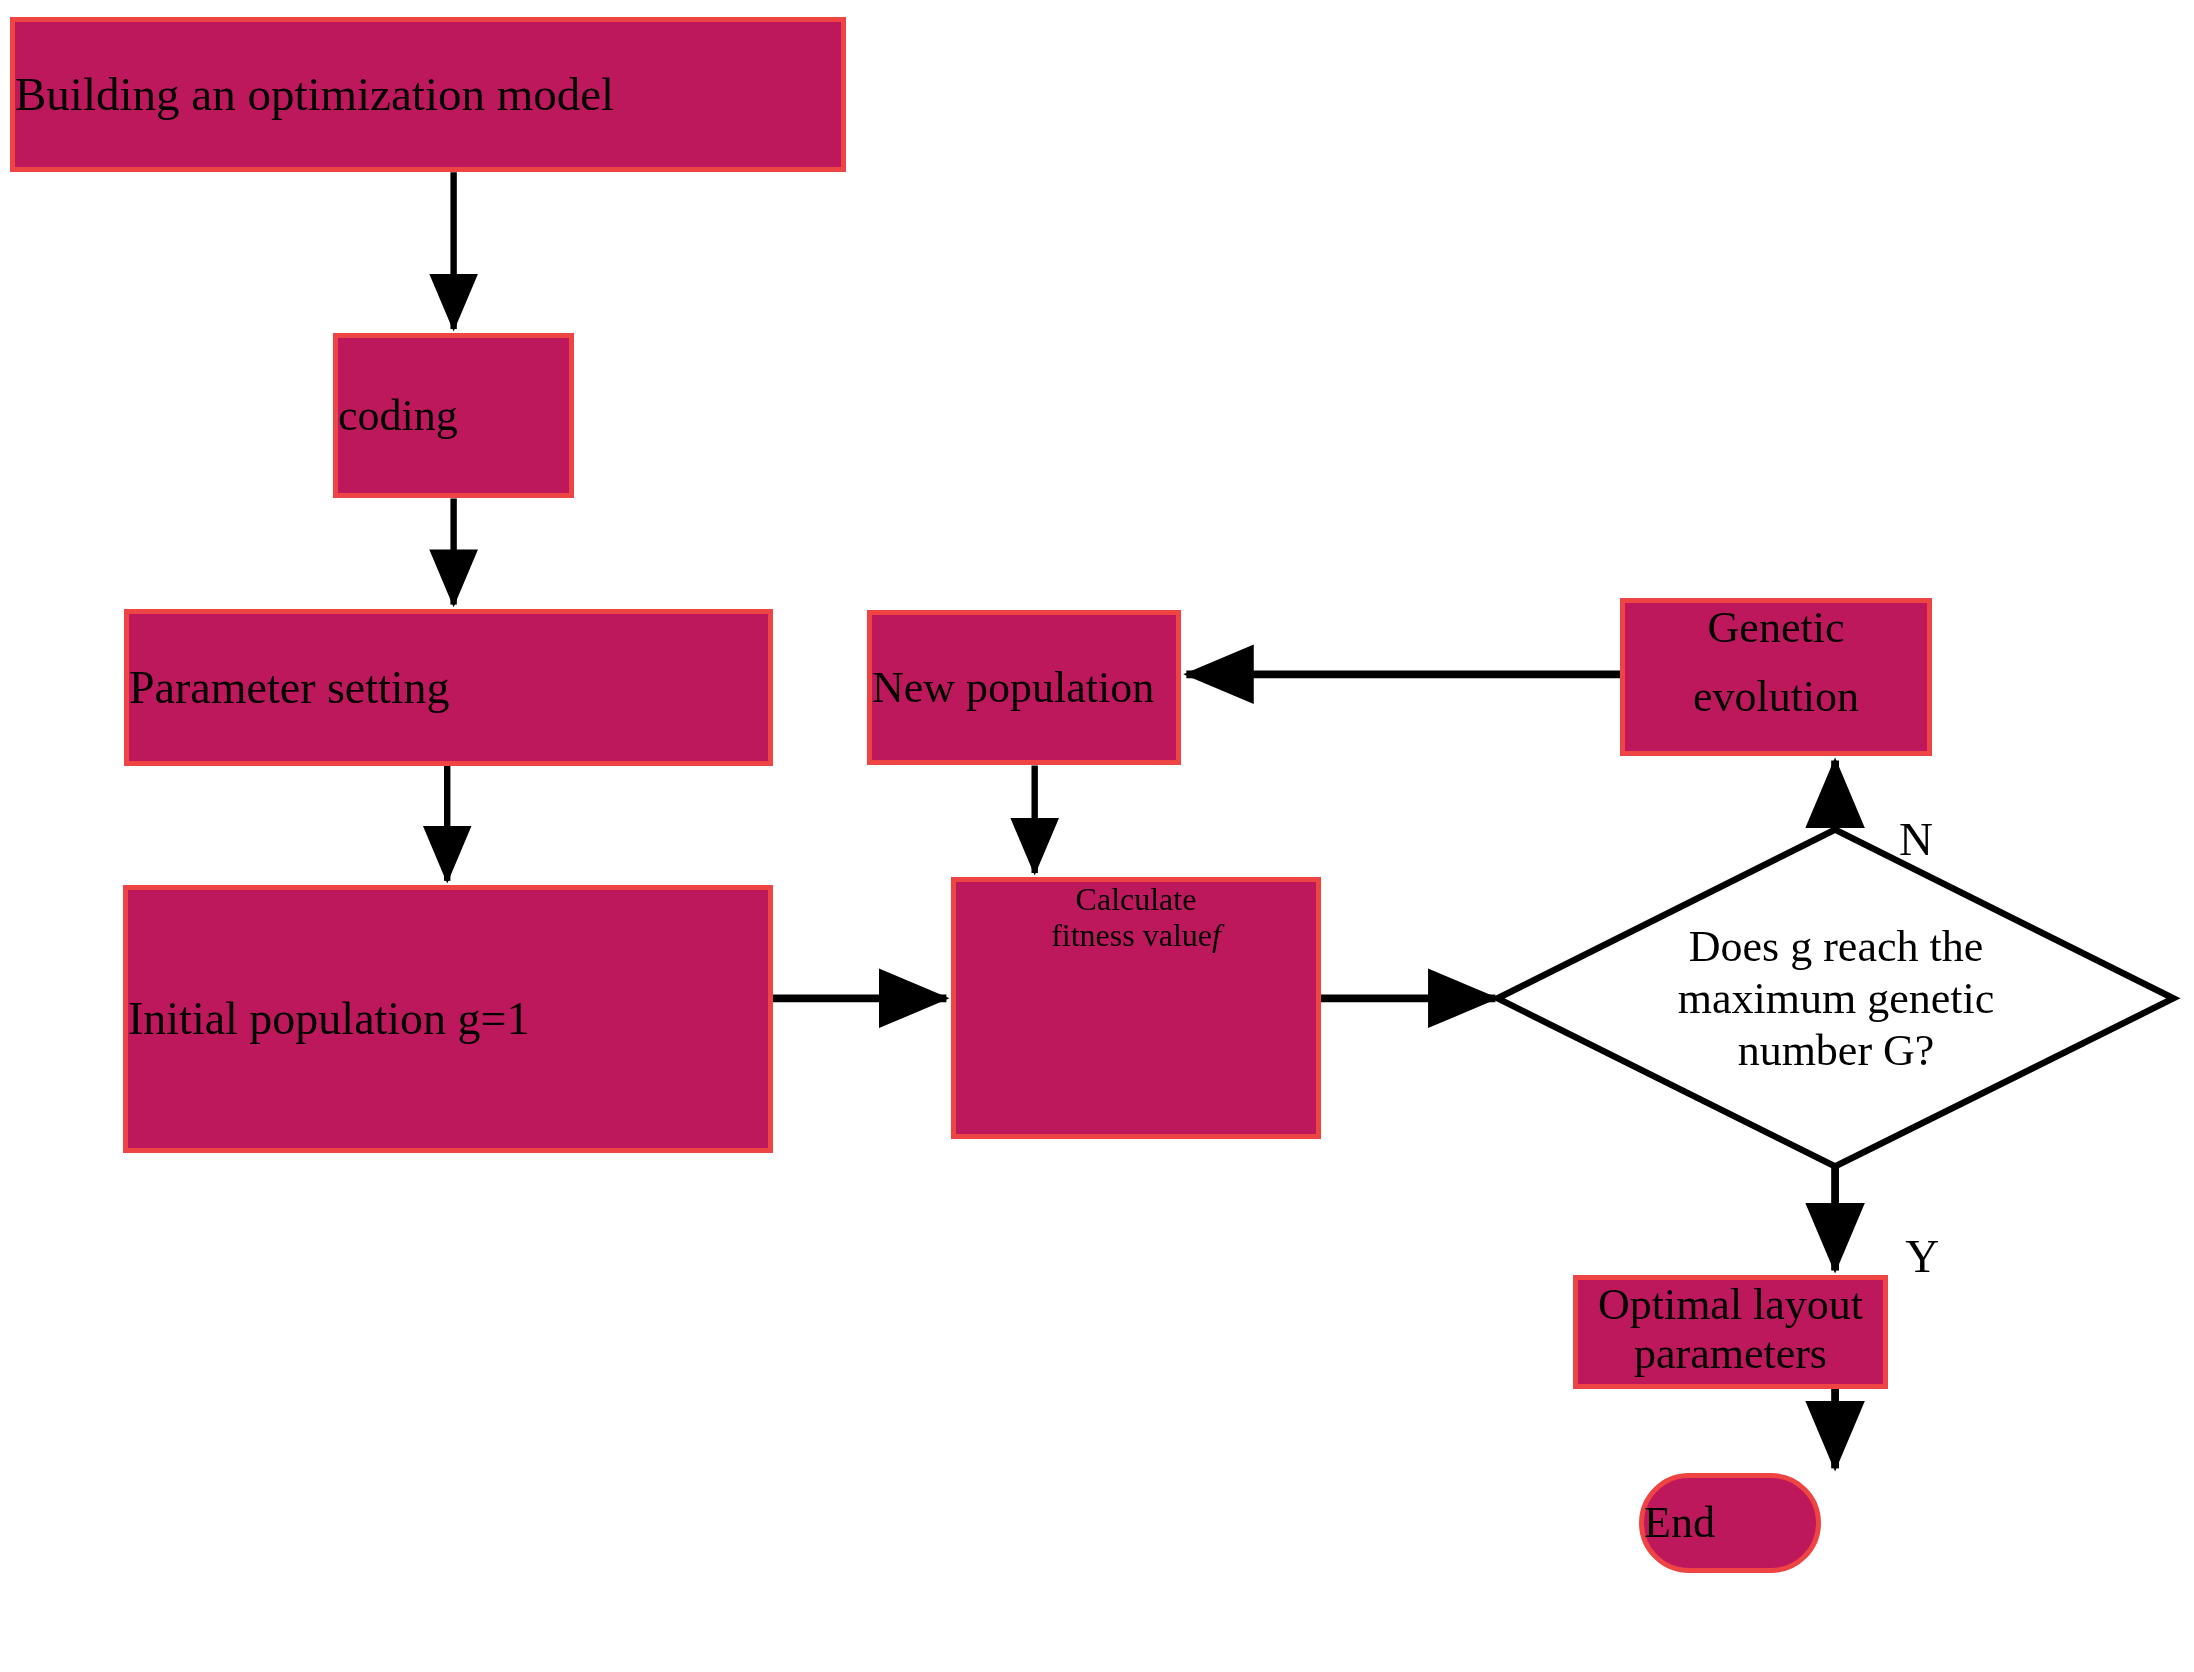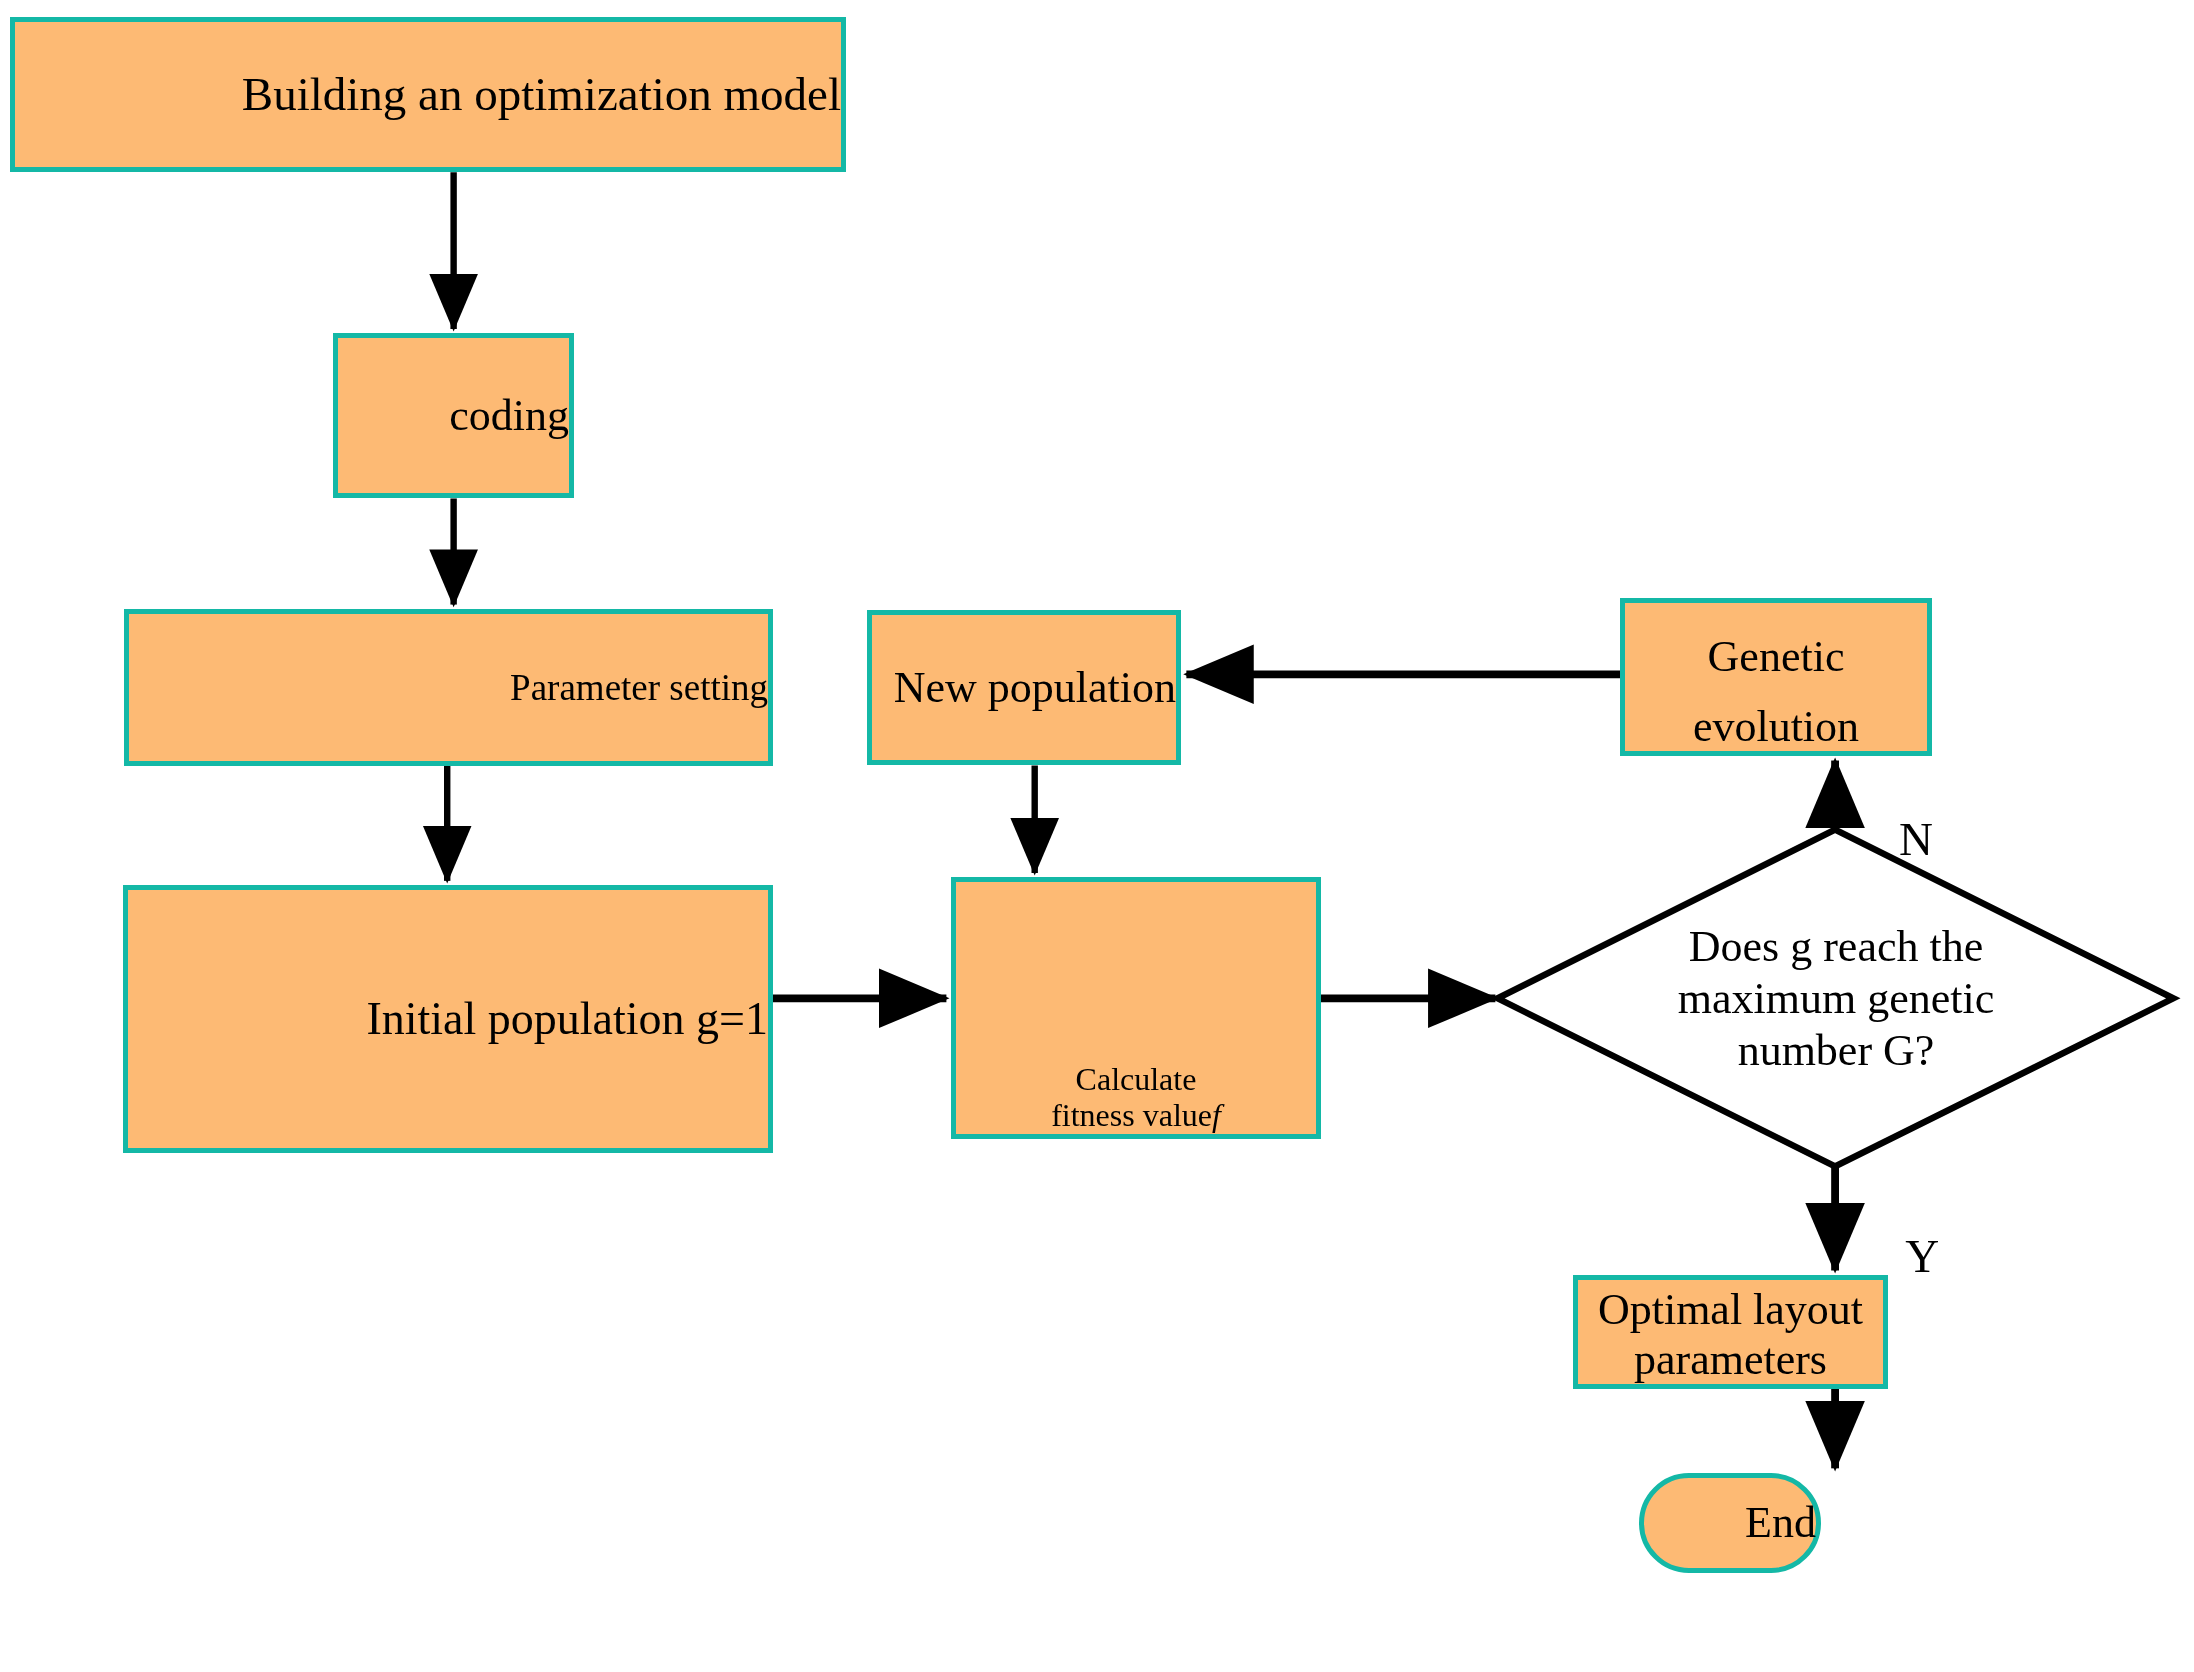--- a/index.html
+++ b/index.html
@@ -1,21 +1,21 @@
 <!DOCTYPE html>
 <html style="font-size:11.4px"><head>
 <meta charset="utf-8">
 <style>
   html,body{margin:0;padding:0;background:#ffffff;}
   body{width:2194px;height:1672px;position:relative;overflow:hidden;
        font-family:"Liberation Serif","DejaVu Serif",serif;color:#000;}
   #canvas{position:absolute;left:0;top:0;width:2194px;height:1672px;}
   .node{position:absolute;box-sizing:border-box;display:flex;align-items:center;
-        justify-content:flex-end;text-align:center;background:#fdba74;
-        border:5px solid #14b8a6;line-height:1.12;color:#000;}
+        justify-content:flex-start;text-align:center;background:#be185d;
+        border:5px solid #ef4444;line-height:1.12;color:#000;}
   .node.rounded{border-radius:64px;}
   .label{position:absolute;white-space:pre;color:#000;line-height:1;}
   .txt{display:block;}
   .ital{font-style:italic;}
   svg{position:absolute;left:0;top:0;overflow:visible;}
 </style>
 </head>
 <body>
 
 <div id="canvas">
@@ -51,21 +51,21 @@
   </svg>
 
   <div class="node" style="left:10px;top:17px;width:836px;height:155px;font-size:47px;">
     <span class="txt">Building an optimization model</span>
   </div>
 
   <div class="node" style="left:333px;top:333px;width:241px;height:165px;font-size:44px;">
     <span class="txt">coding</span>
   </div>
 
-  <div class="node" style="left:124px;top:609px;width:649px;height:157px;font-size:37px;">
+  <div class="node" style="left:124px;top:609px;width:649px;height:157px;font-size:46px;">
     <span class="txt">Parameter setting</span>
   </div>
 
   <div class="node" style="left:123px;top:885px;width:650px;height:268px;font-size:46px;">
     <span class="txt">Initial population g=1</span>
   </div>
 
   <div class="node" style="left:867px;top:610px;width:314px;height:155px;font-size:44px;">
     <span class="txt">New population</span>
   </div>

